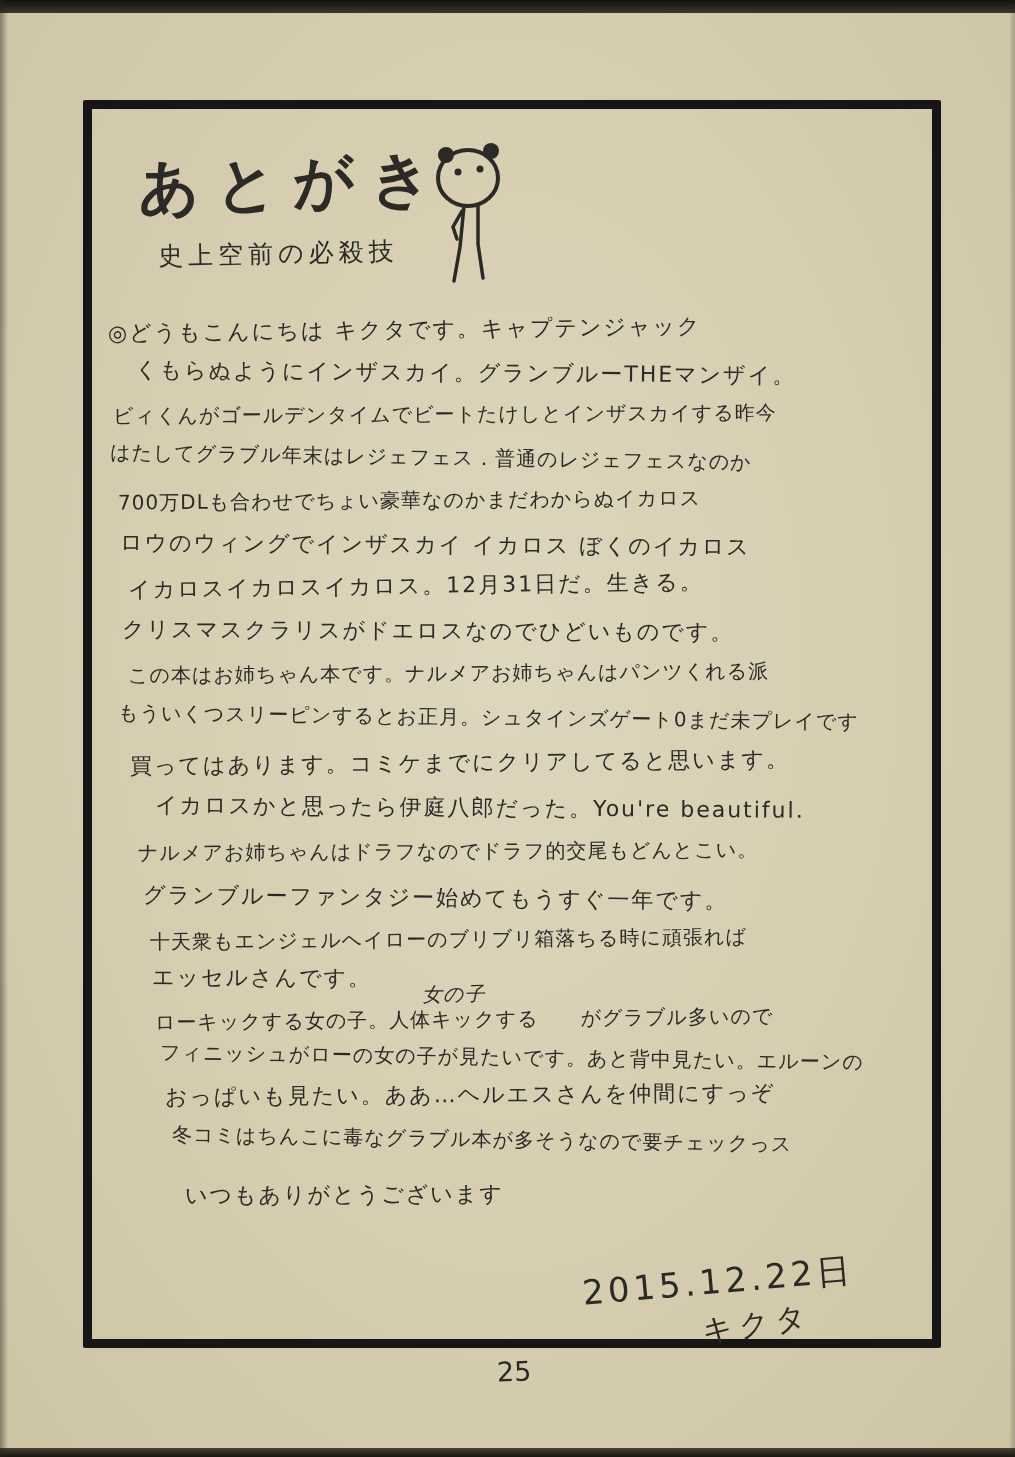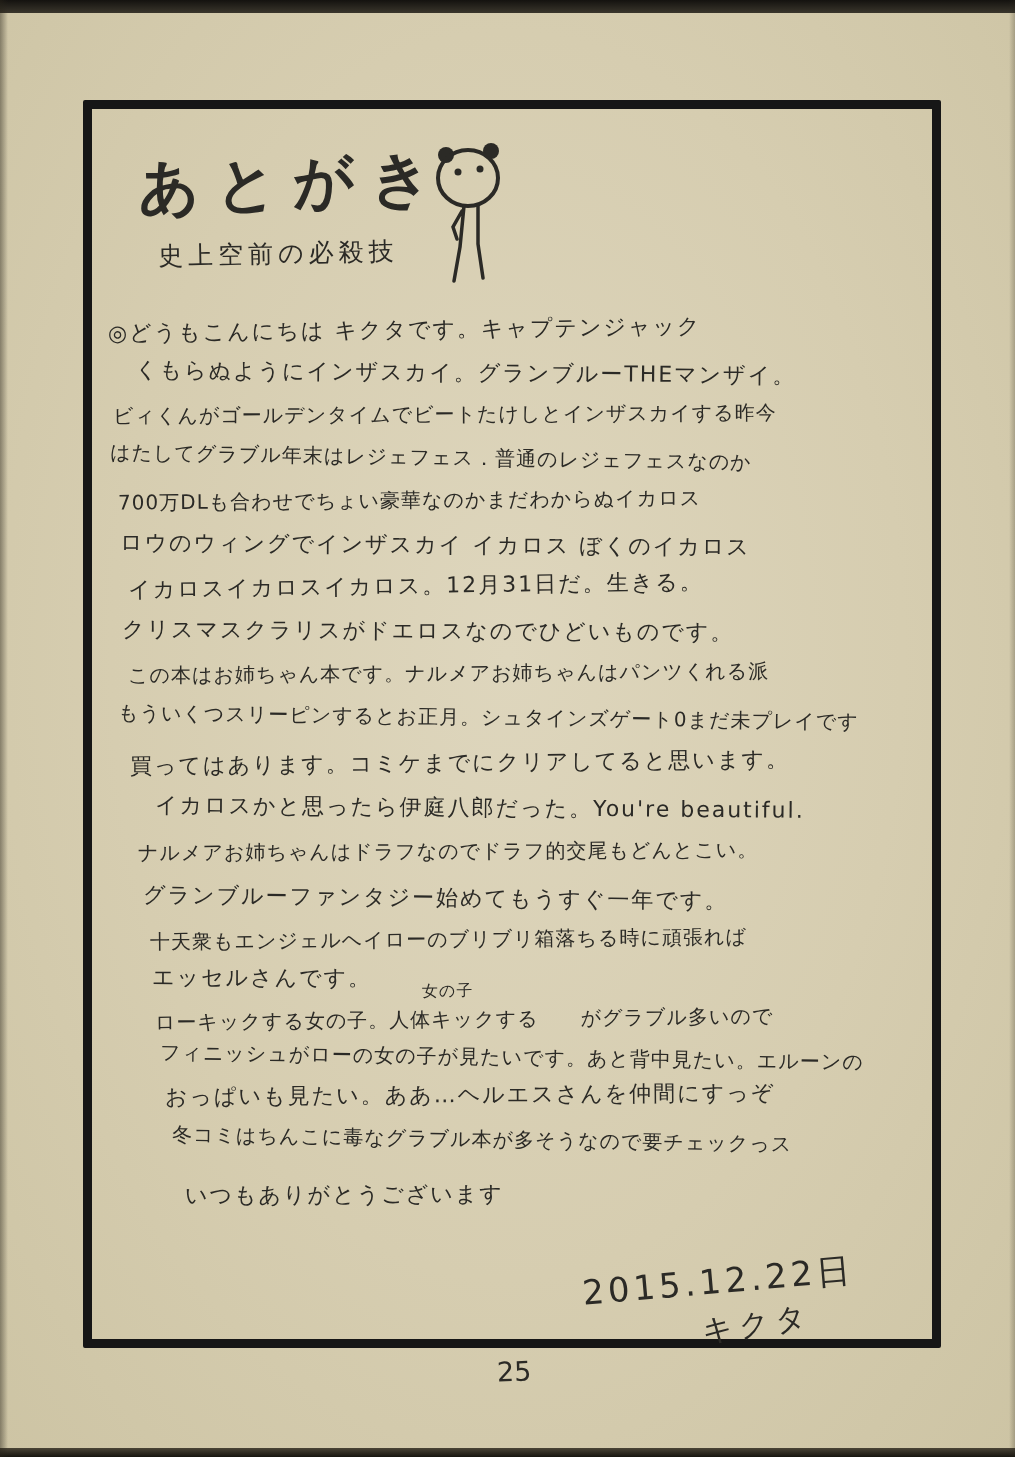--- a/index.html
+++ b/index.html
@@ -37,21 +37,21 @@
   .title {
     font-size: 60px; letter-spacing: 16px; font-weight: bold;
     transform: rotate(-2deg);
   }
   .subtitle {
     font-size: 25px; letter-spacing: 5px;
     transform: rotate(-1.2deg);
   }
   .line { font-size: 22px; letter-spacing: 2px; }
   .line.long { font-size: 20px; letter-spacing: 1px; }
-  .insert-note { font-size: 16px; letter-spacing: 1px; }
+  .insert-note { font-size: 20px; letter-spacing: 1px; font-style: italic; }
   .gap-before { margin-left: 42px; }
   .date-text { font-size: 34px; letter-spacing: 4px; transform: rotate(-5deg); }
   .sig-text  { font-size: 30px; letter-spacing: 6px; transform: rotate(-8deg); }
   .page-number { position: absolute; left: 497px; top: 1356px; font-size: 27px; transform: rotate(-2deg); }
   .panda { position: absolute; left: 332px; top: 32px; }
 </style>
 </head>
 <body>
 
 <div class="edge-top"></div>

